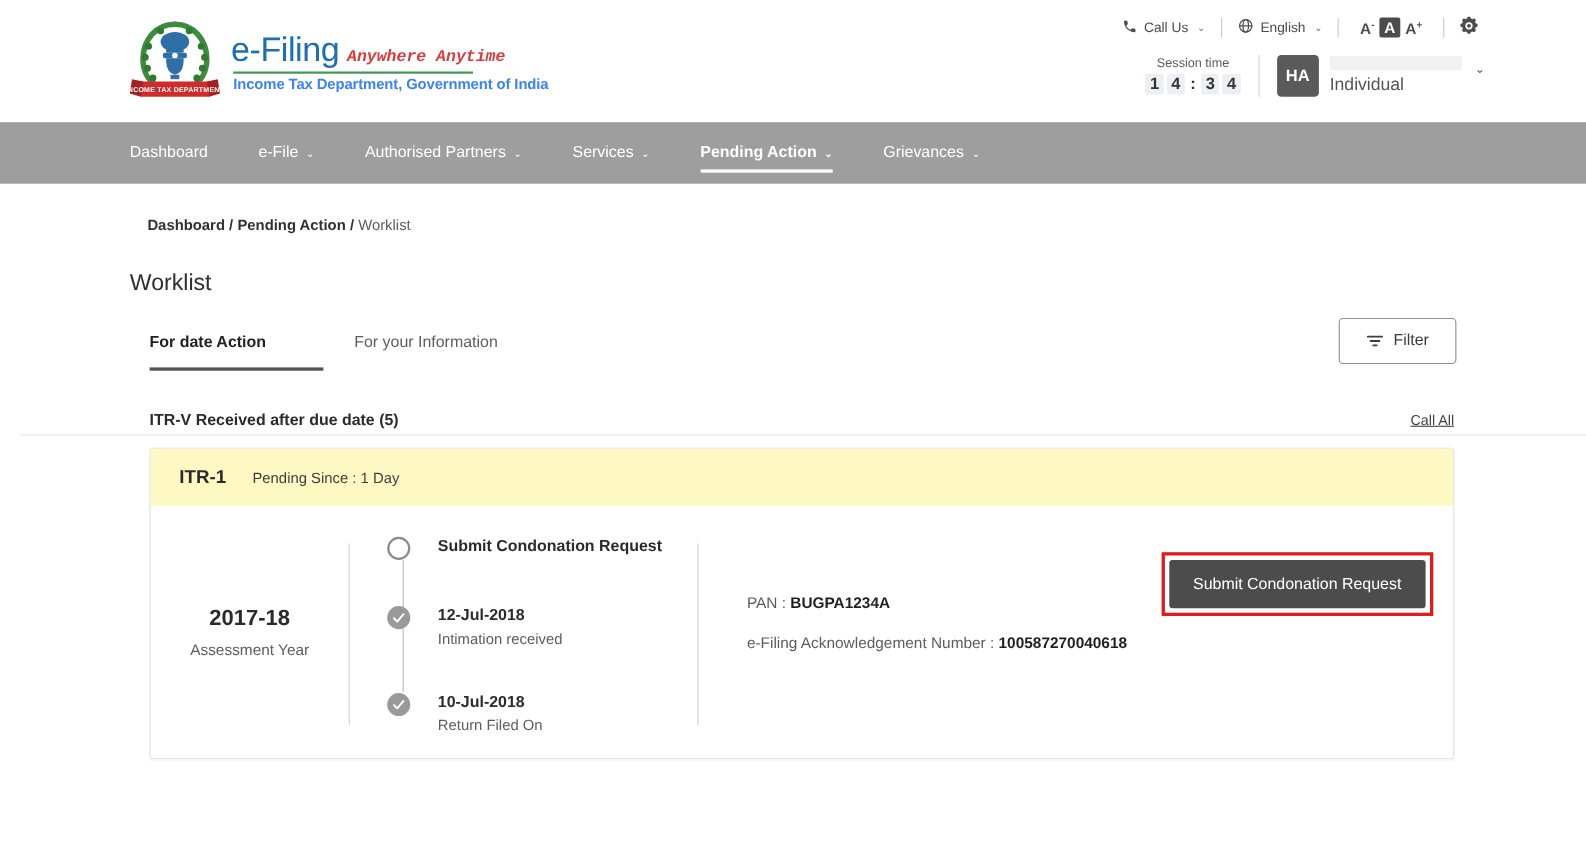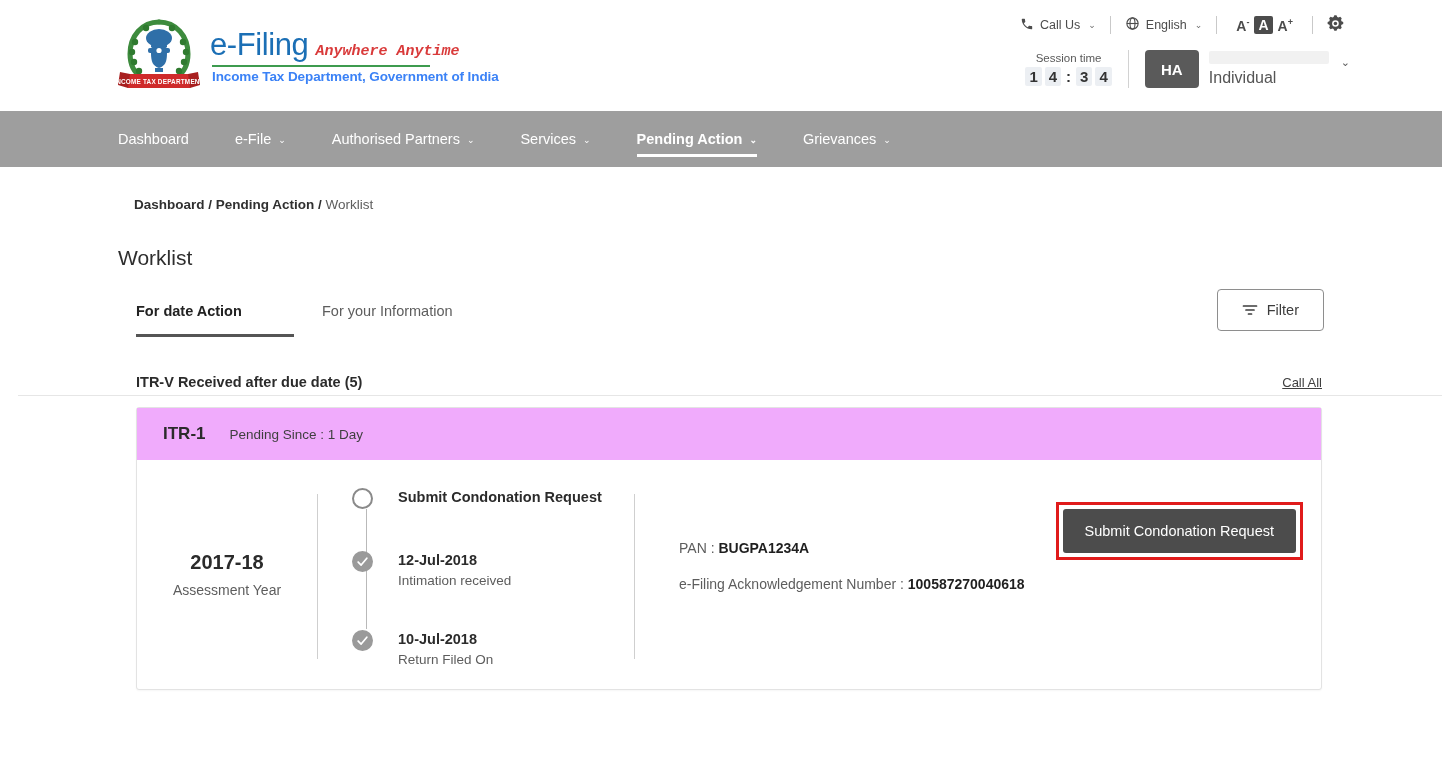--- a/index.html
+++ b/index.html
@@ -151,21 +151,21 @@
     height: 38px;
     background: #d2d2d2;
     margin: 0 16px;
   }
   .user-block {
     display: flex;
     align-items: center;
     cursor: pointer;
   }
   .avatar {
-    width: 54px;
+    width: 38px;
     height: 38px;
     background: #5a5a5a;
     color: #fff;
     font-size: 15px;
     font-weight: bold;
     border-radius: 4px;
     display: flex;
     align-items: center;
     justify-content: center;
     flex: 0 0 auto;
@@ -326,21 +326,21 @@
   .card {
     margin-top: 17px;
     margin-left: 18px;
     margin-right: 2px;
     border: 1px solid #e3e3e3;
     border-radius: 3px;
     background: #ffffff;
     box-shadow: 0 1px 2px rgba(0,0,0,0.04);
   }
   .card-header {
-    background: #f0abfc;
+    background: #fef9c3;
     padding: 16px 26px;
     display: flex;
     align-items: baseline;
     gap: 24px;
   }
   .card-form {
     font-size: 17px;
     font-weight: bold;
     color: #2b2b2b;
   }

